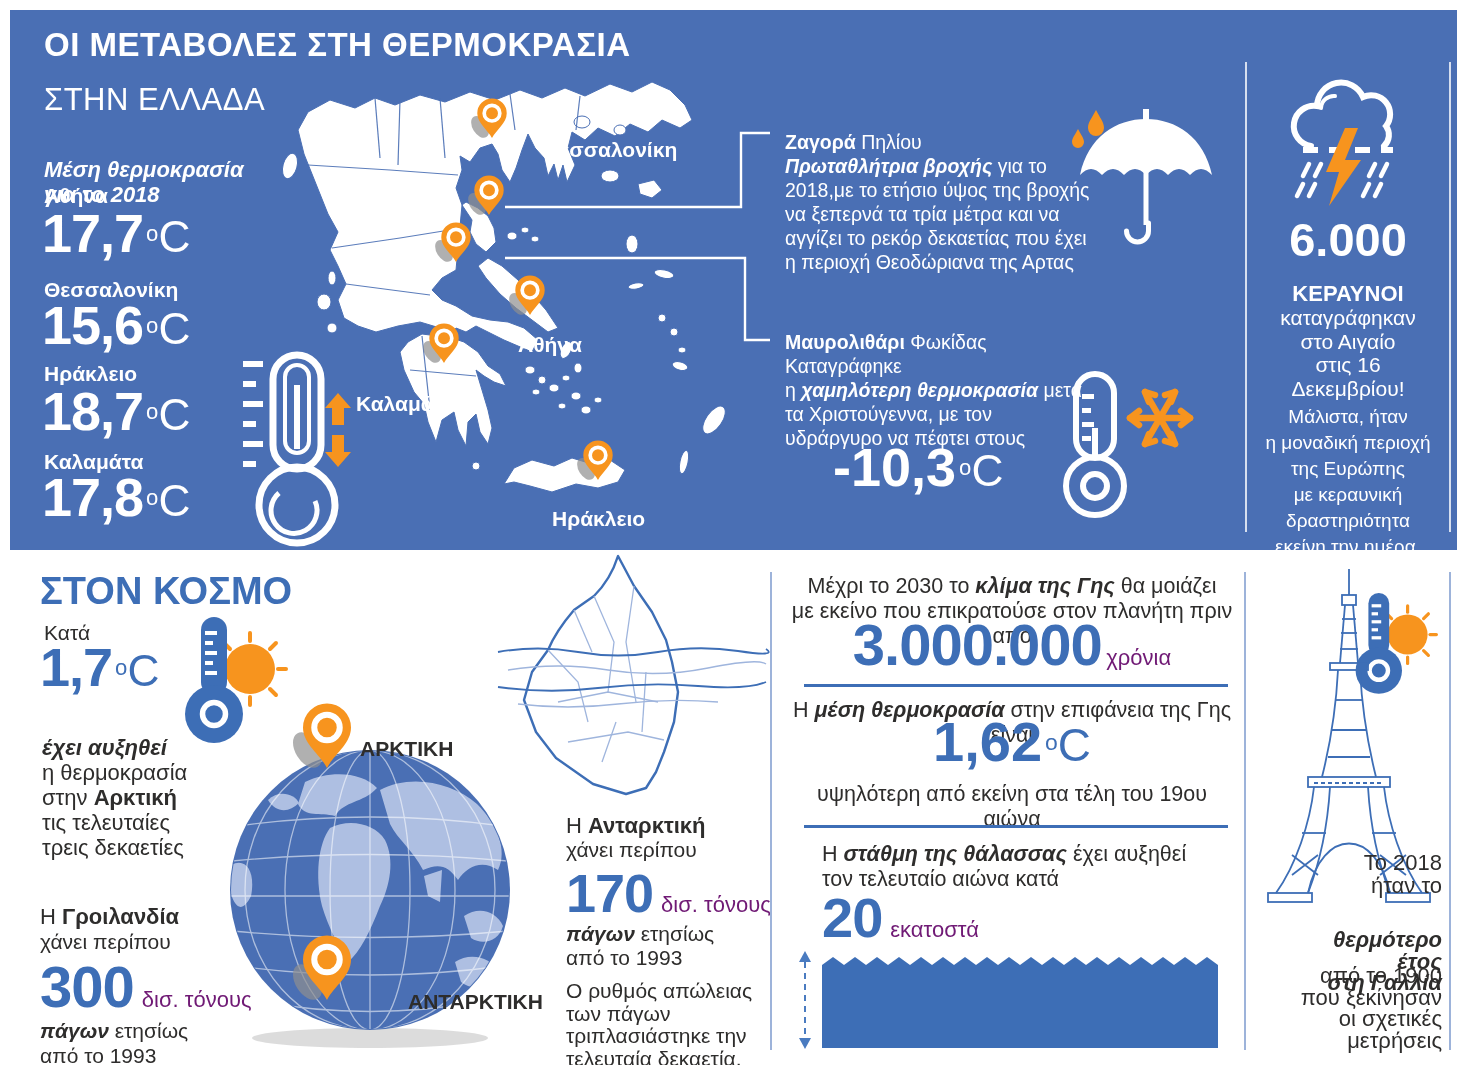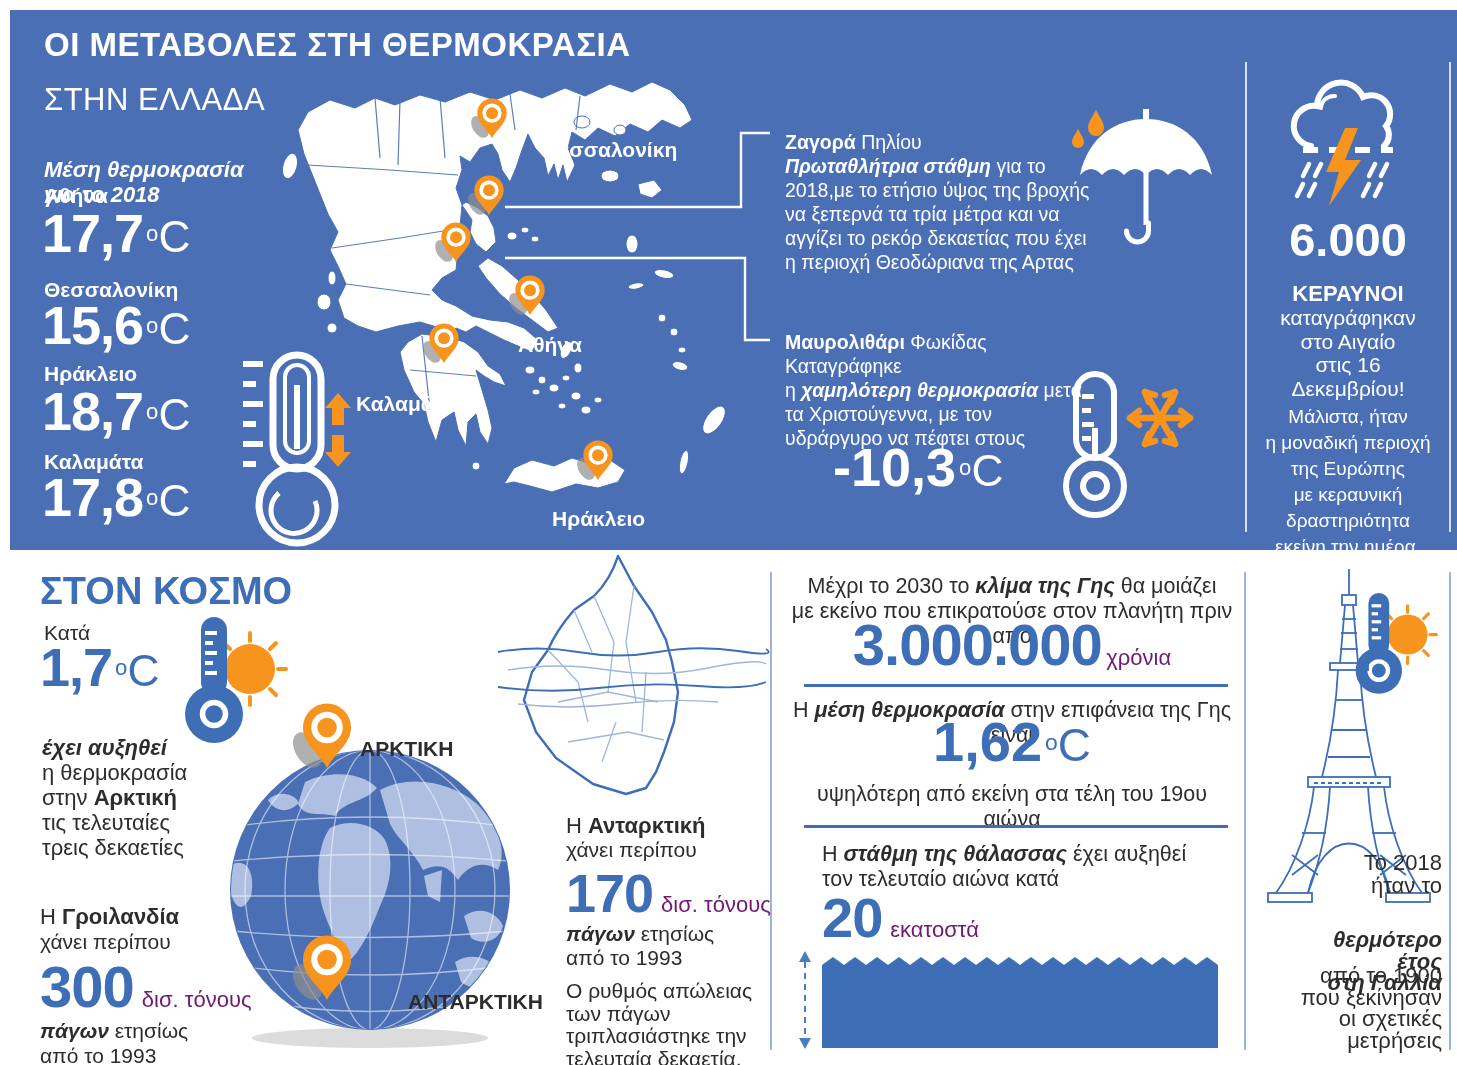--- a/index.html
+++ b/index.html
@@ -356,21 +356,21 @@
     <span>17,8</span><span class="unit"><sup>o</sup><span>C</span></span>
   </div>
 
   <div class="abs maplabel" style="left:543px;top:138px">Θεσσαλονίκη</div>
   <div class="abs maplabel" style="left:518px;top:333px">Αθήνα</div>
   <div class="abs maplabel" style="left:356px;top:392px">Καλαμάτα</div>
   <div class="abs maplabel" style="left:552px;top:507px">Ηράκλειο</div>
 
   <div class="abs note w" style="left:785px;top:130px;width:306px">
     <div><b>Ζαγορά</b> <span>Πηλίου</span></div>
-    <div><span class="bi">Πρωταθλήτρια στάθμη</span> <span>για το 2018,με το ετήσιο ύψος της βροχής να ξεπερνά τα τρία μέτρα και να αγγίζει το ρεκόρ δεκαετίας που έχει η περιοχή Θεοδώριανα της Αρτας</span></div>
+    <div><span class="bi">Πρωταθλήτρια βροχής</span> <span>για το 2018,με το ετήσιο ύψος της βροχής να ξεπερνά τα τρία μέτρα και να αγγίζει το ρεκόρ δεκαετίας που έχει η περιοχή Θεοδώριανα της Αρτας</span></div>
   </div>
 
   <div class="abs note w" style="left:785px;top:330px;width:306px">
     <div><b>Μαυρολιθάρι</b> <span>Φωκίδας</span></div>
     <div>Καταγράφηκε</div>
     <div><span>η </span><span class="bi">χαμηλότερη θερμοκρασία</span><span> μετά τα Χριστούγεννα, με τον υδράργυρο να πέφτει στους</span></div>
   </div>
   <div class="abs bigtemp w" style="left:833px;top:440px">
     <span>-10,3</span><span class="unit"><sup>o</sup><span>C</span></span>
   </div>

